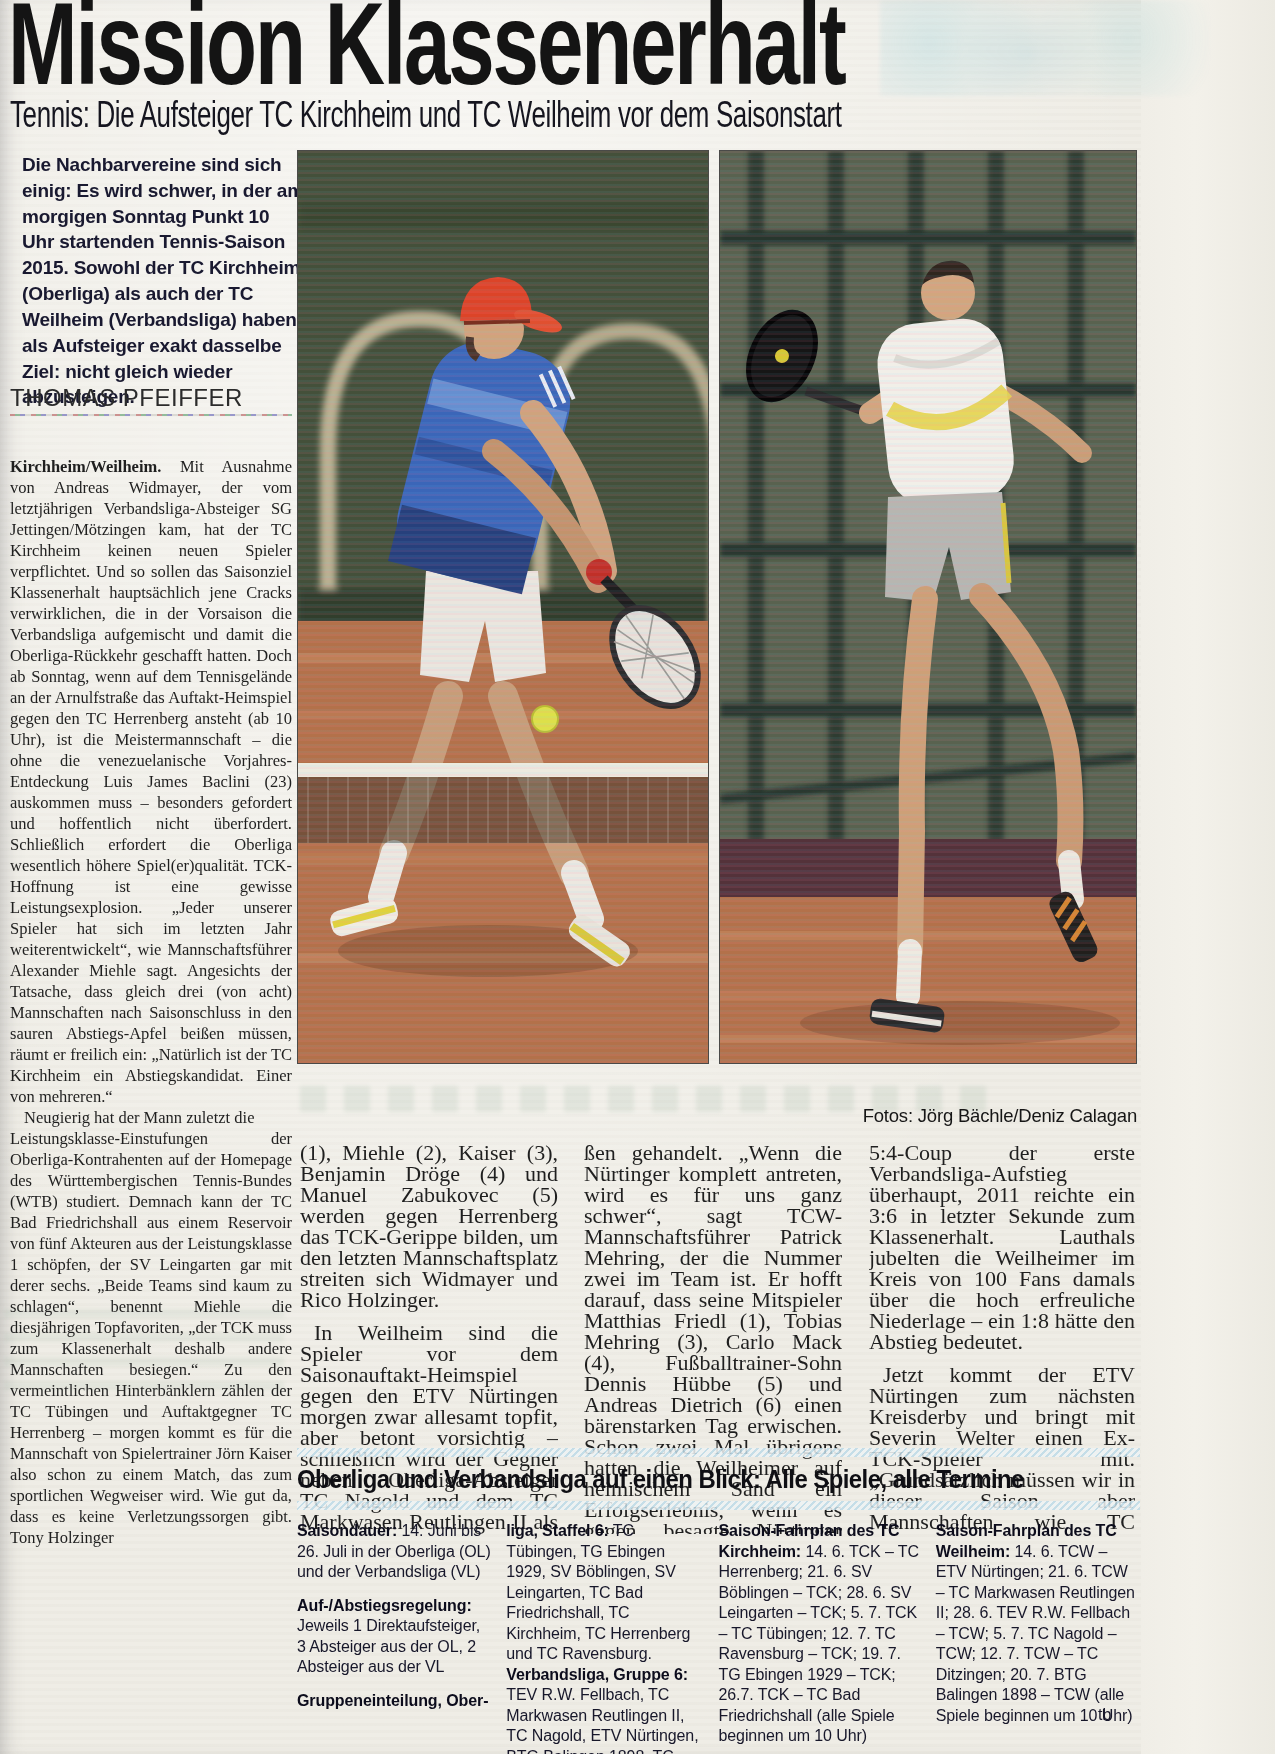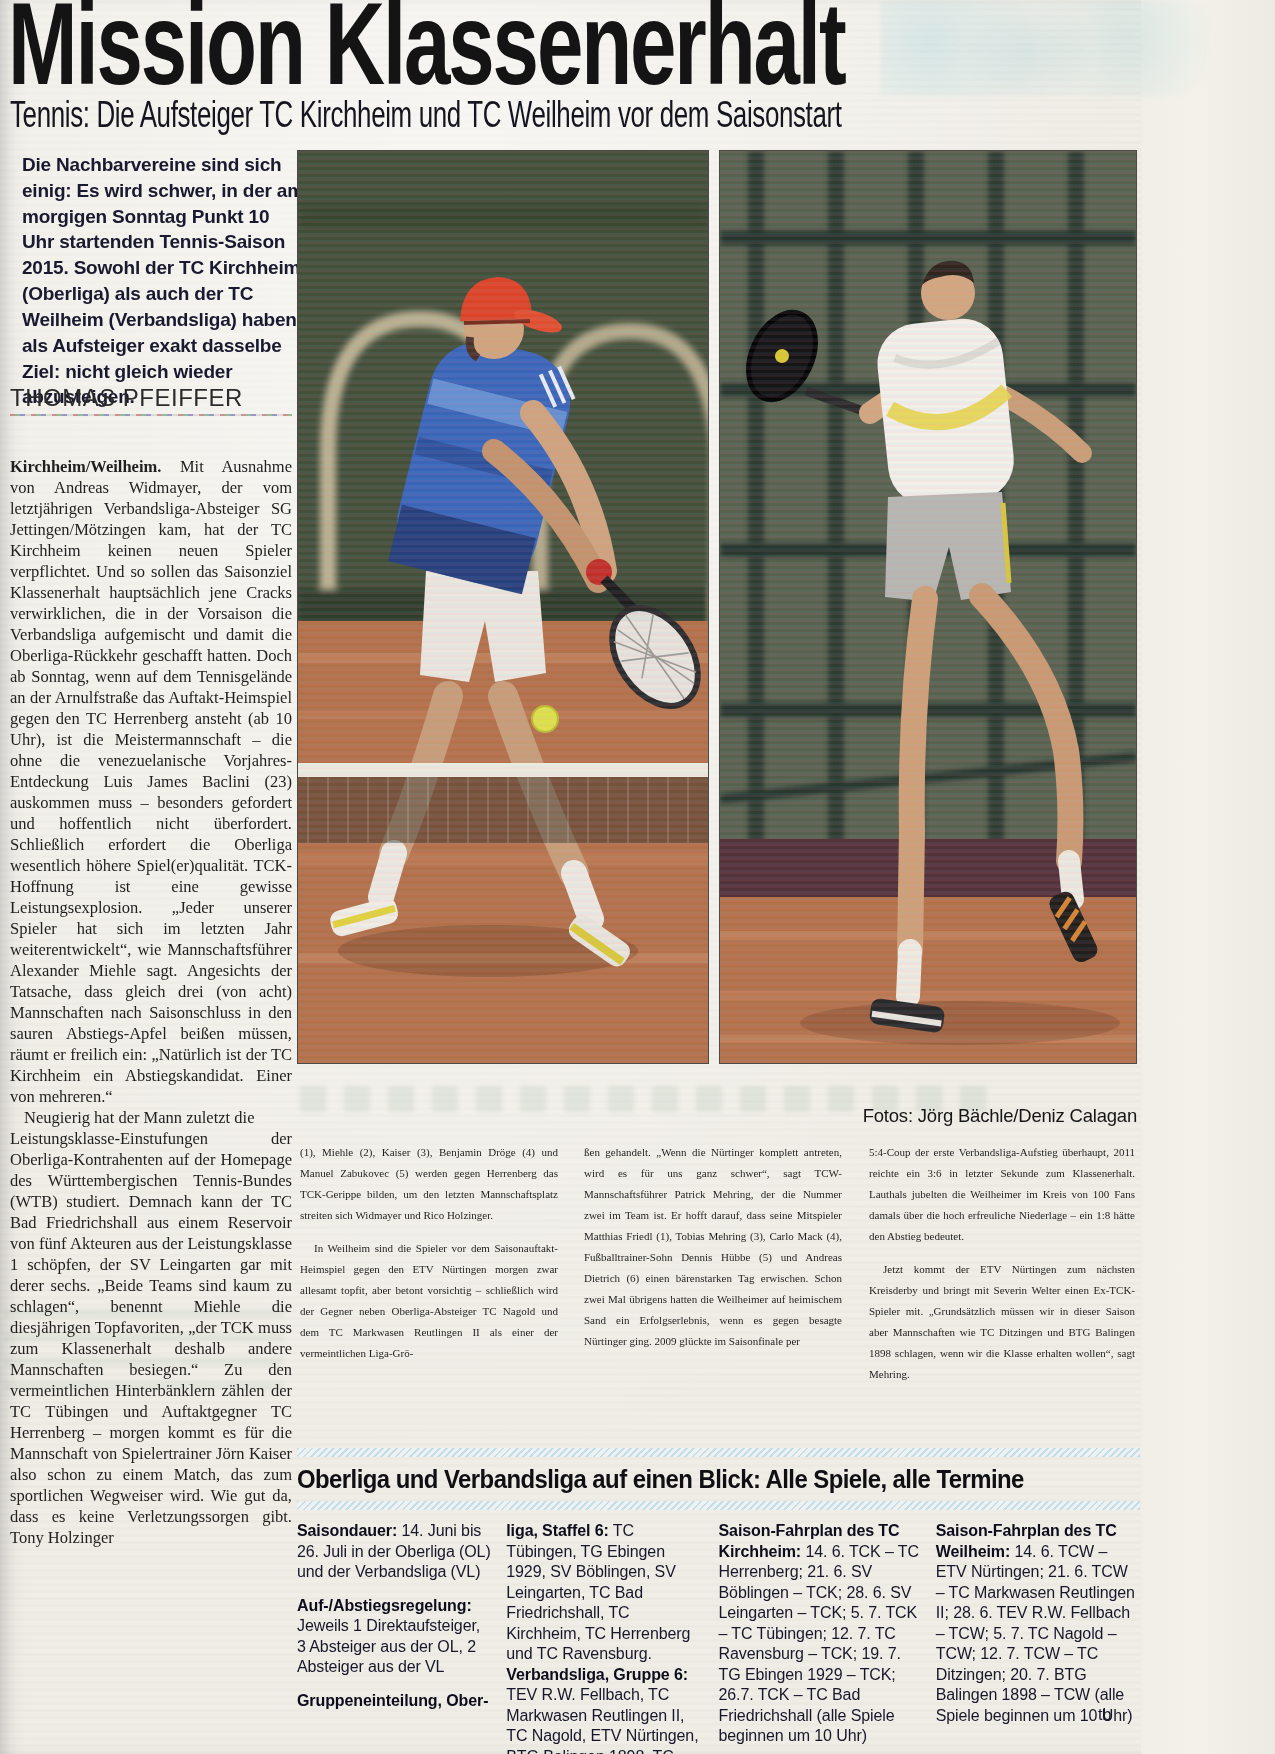--- a/index.html
+++ b/index.html
@@ -55,21 +55,21 @@
     background:repeating-linear-gradient(0deg, rgba(255,130,175,.09) 0 2px, rgba(120,205,255,.07) 2px 4px, rgba(255,255,255,0) 4px 7px); }
   
   .caption {
     position:absolute; left:297px; top:1076px; width:840px; min-height:52px;
     font-family:"Liberation Sans", sans-serif; font-size:18.5px; line-height:1.27;
     letter-spacing:-.2px; color:#161616;
   }
   .credit { position:absolute; right:0; bottom:1px; }
   
   .midcol { position:absolute; top:1142px; height:392px; overflow:hidden;
-    font-size:11px; line-height:21px; }
+    font-size:22px; line-height:21px; }
   .midcol-1 { left:300px; width:258px; }
   .midcol-2 { left:584px; width:258px; }
   .midcol-3 { left:869px; width:266px; }
   .midcol p + p { margin-top:12px; }
   
   .infobox { position:absolute; left:297px; top:1448px; width:843px; }
   .hatch { height:9px; opacity:.85;
     background:repeating-linear-gradient(135deg,#bedbe8 0 2px,#eef3f4 2px 5px); }
   .infobox-title { margin:7px 0 6px 0; white-space:nowrap;
     font-family:"Liberation Sans", sans-serif; font-weight:bold;

